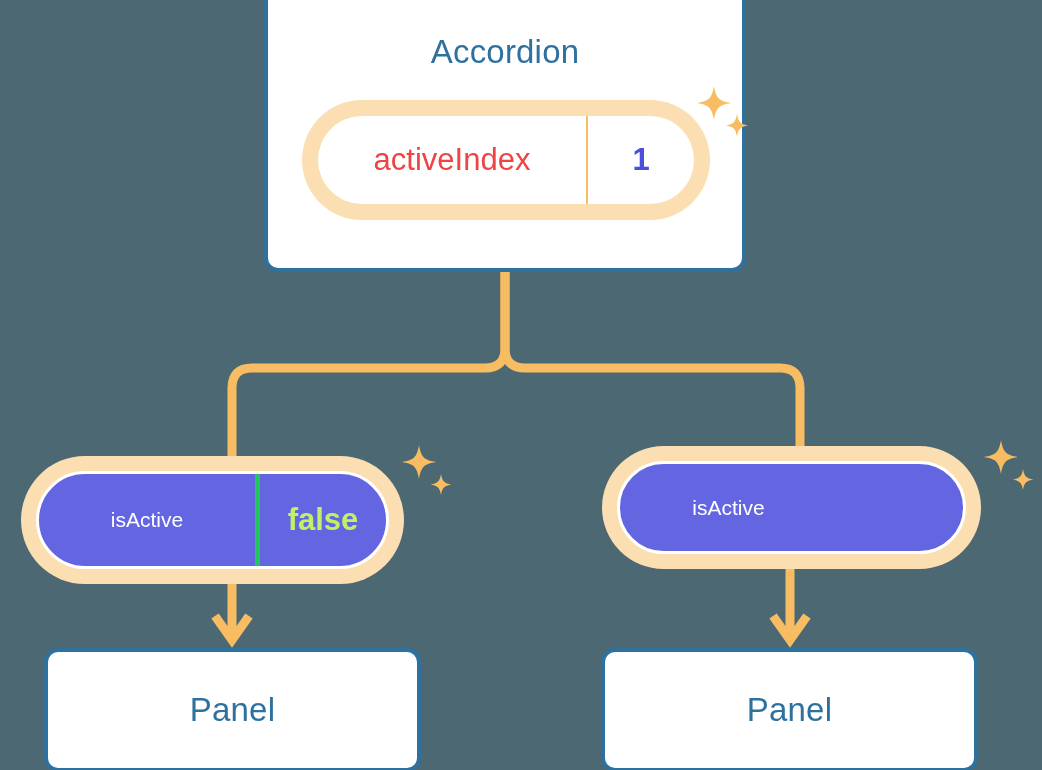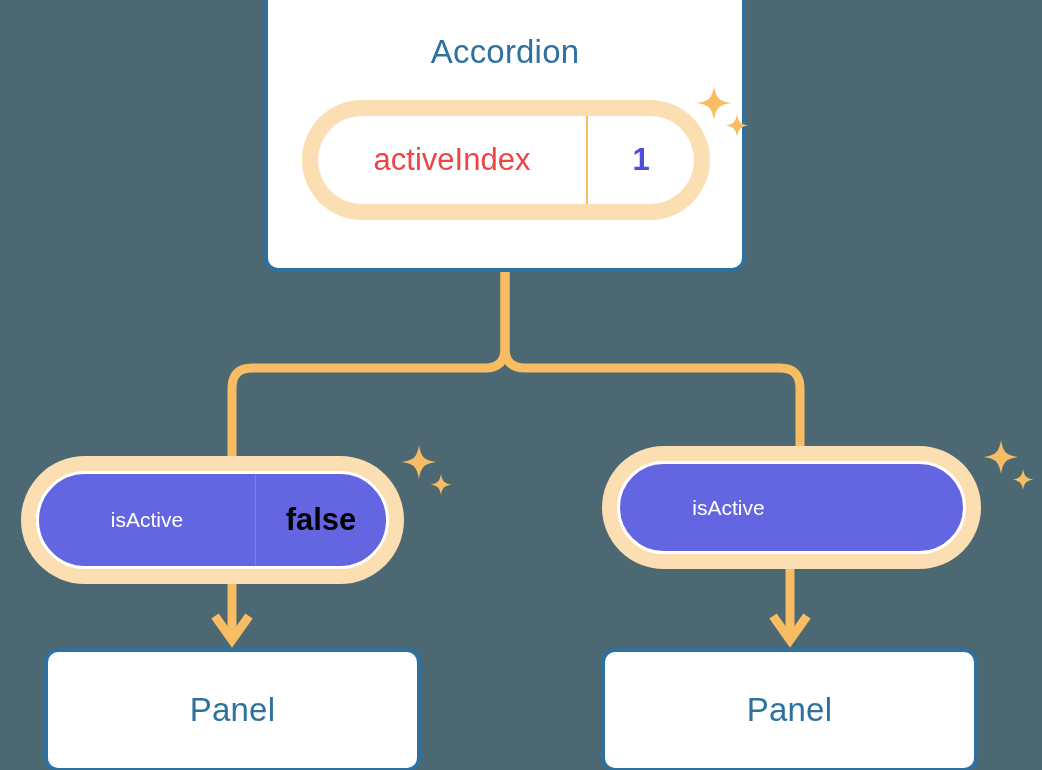--- a/index.html
+++ b/index.html
@@ -139,24 +139,24 @@
   .pill-purple .pill-inner {
     background: #6366e0;
     border: 3px solid #ffffff;
     box-sizing: border-box;
   }
   .pill-purple .pill-key {
     color: #ffffff;
     font-size: 21px;
   }
   .pill-purple .pill-val {
-    color: #000000;
+    color: #bef264;
     font-size: 31px;
     font-weight: 700;
-    border-left: 1px solid #22c55e;
+    border-left: 5px solid #22c55e;
   }
   #pill-is-active-left {
     left: 30px;
     top: 465px;
     width: 365px;
     height: 110px;
   }
   #pill-is-active-left .pill-key { flex: 0 0 216px; }
   #pill-is-active-left .pill-val { flex: 1 1 auto; }
 

